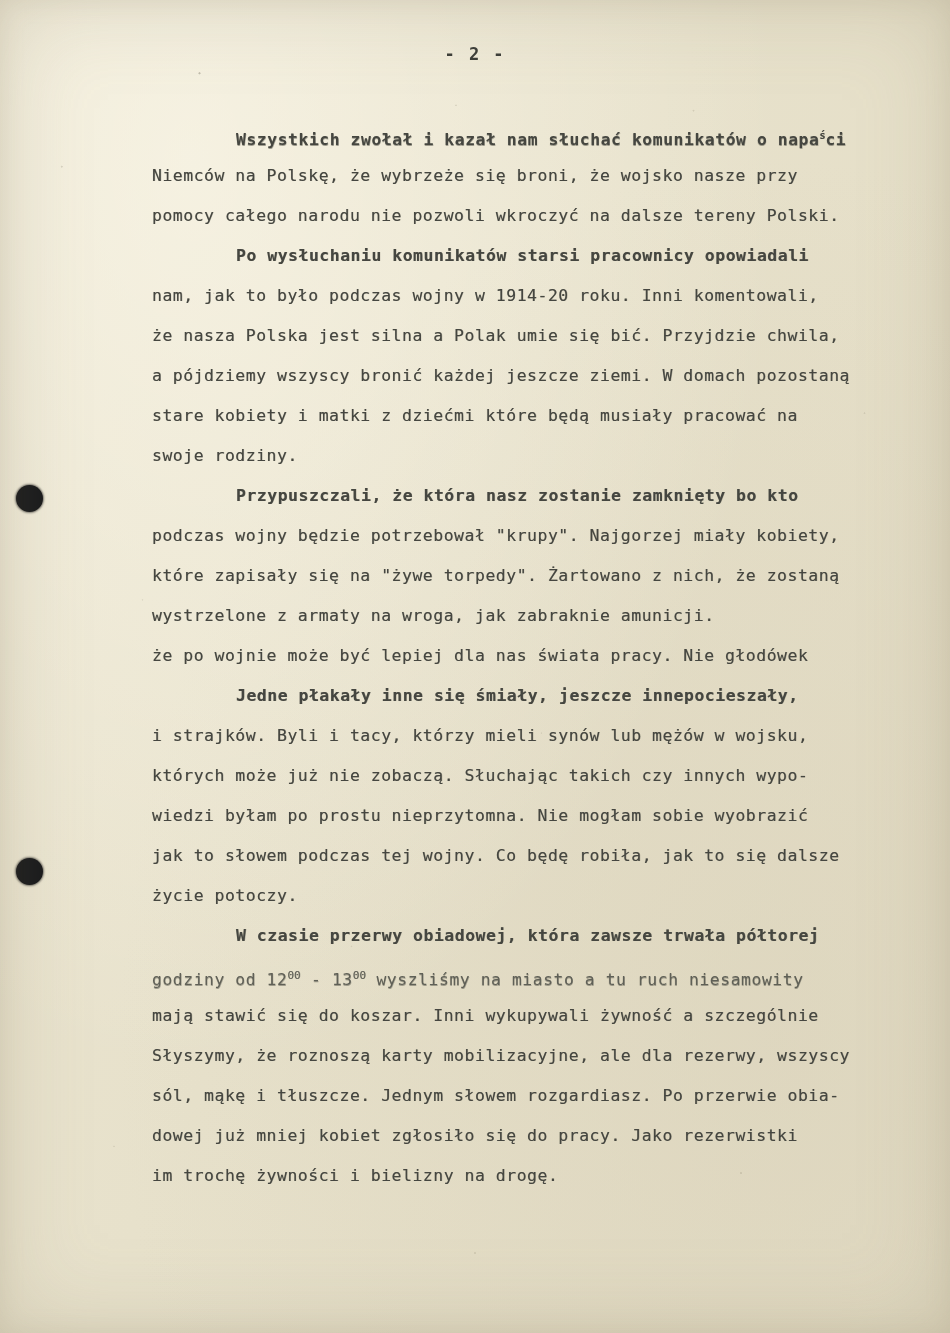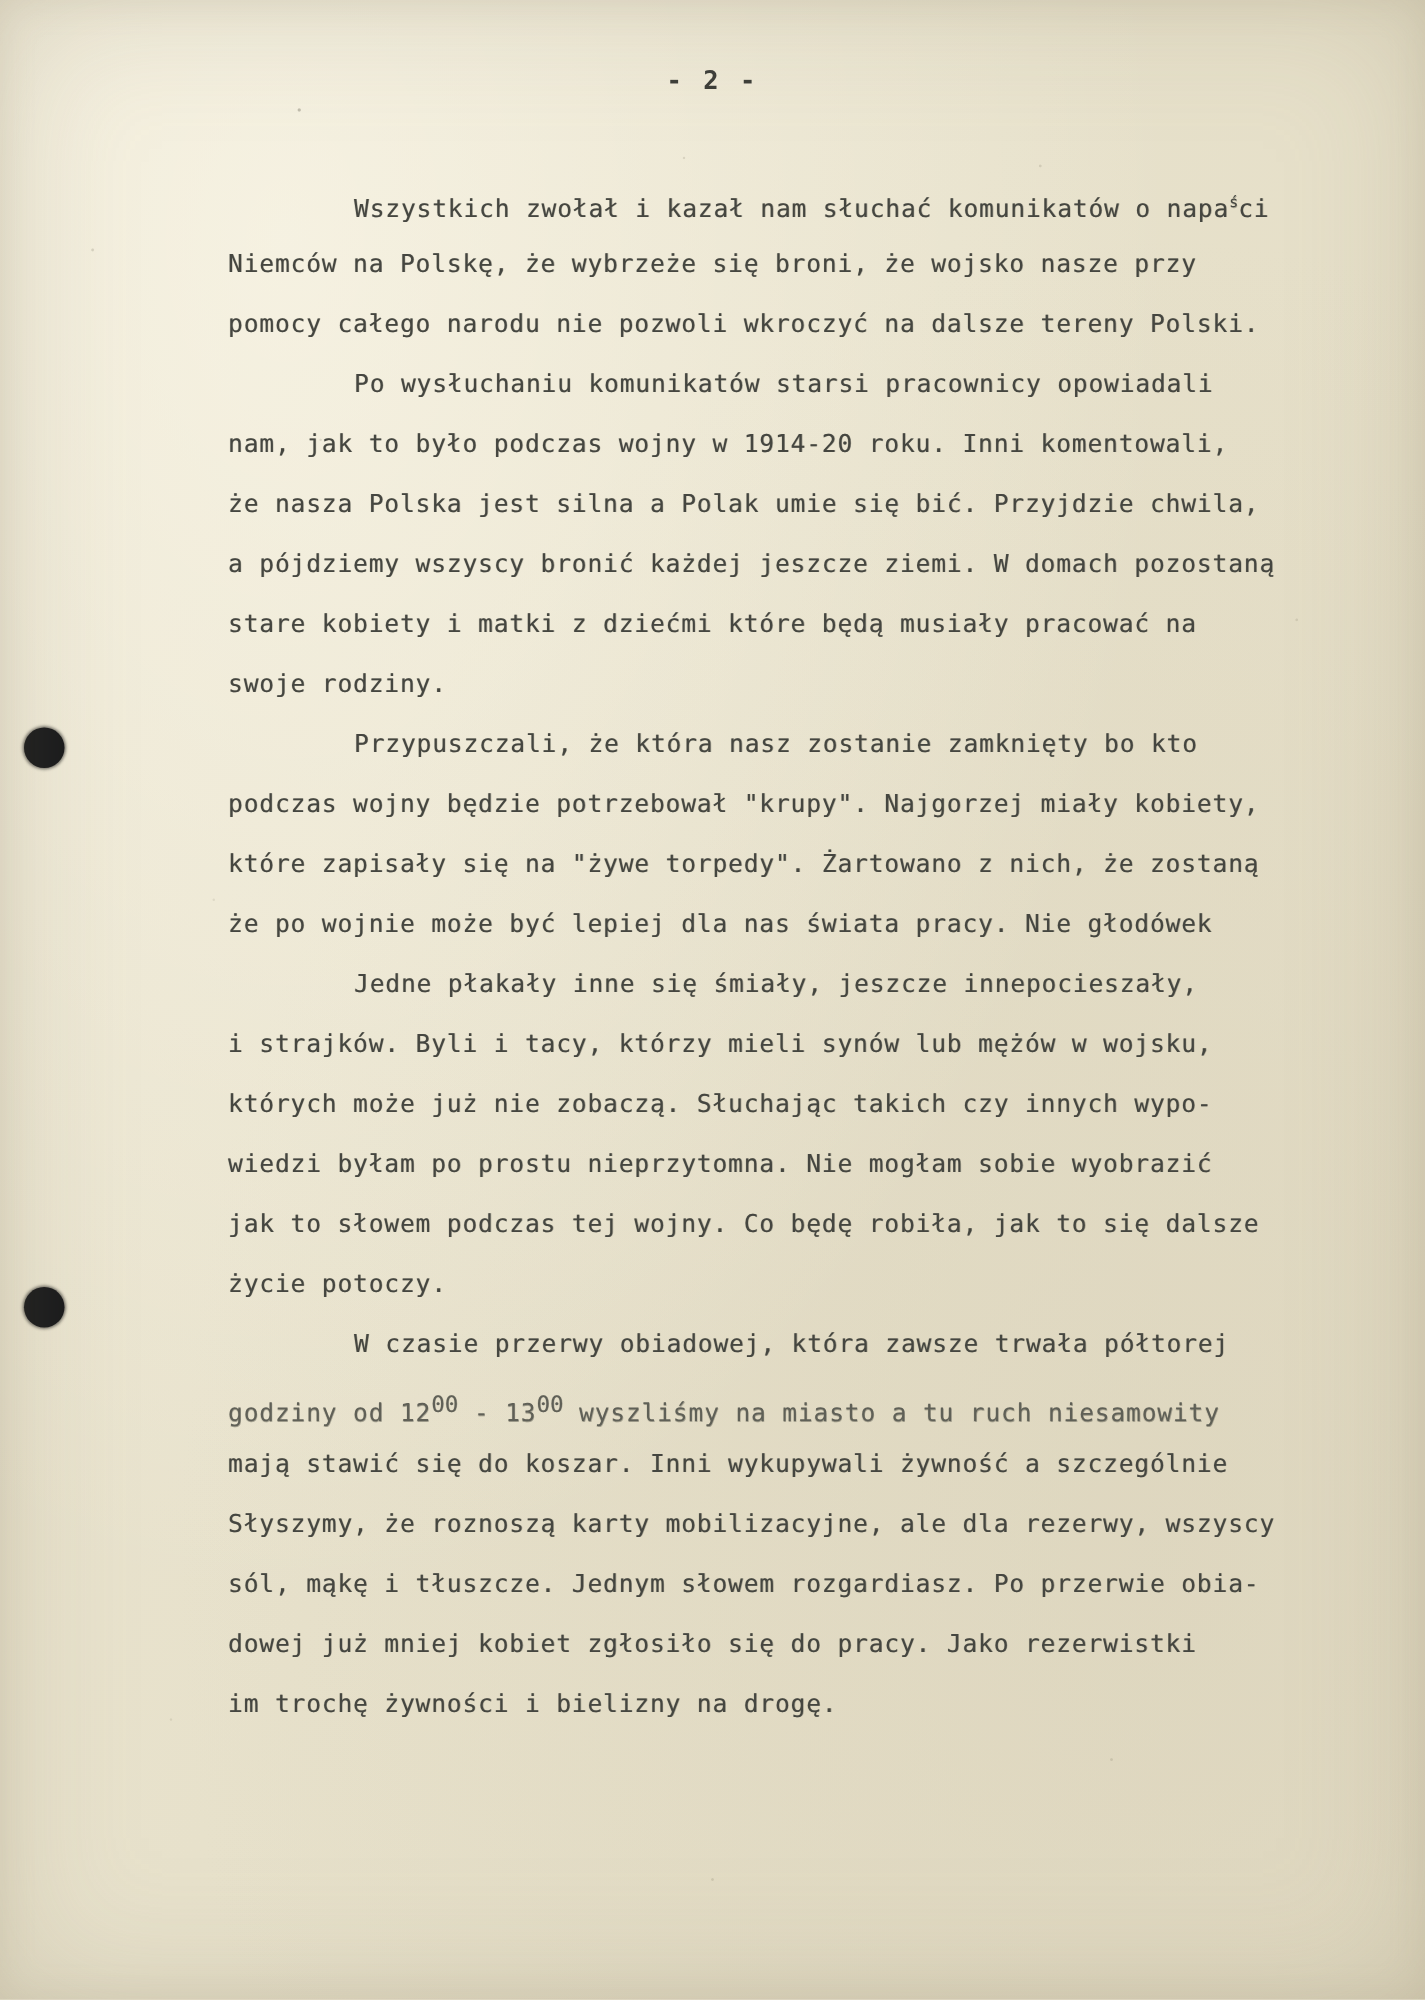--- a/index.html
+++ b/index.html
@@ -83,30 +83,30 @@
   .line {
     height: 40px;
     line-height: 40px;
     font-size: 16.4px;
     letter-spacing: 0.55px;
     white-space: pre;
     color: #454640;
     text-shadow: 0.4px 0.35px 0 rgba(70,70,62,0.38),
                  -0.3px 0.2px 0 rgba(90,88,75,0.2);
   }
-  .line.indent { text-indent: 84px; }
+  .line.indent { text-indent: 84px; font-weight: bold; }
   .line.faint  { color: #56574f; opacity: 0.93; }
 
   sup.ins {
     font-size: 10px;
     vertical-align: super;
     letter-spacing: 0;
   }
   sup.time {
-    font-size: 15px;
+    font-size: 11px;
     vertical-align: super;
     letter-spacing: 0;
     text-align: center;
   }
 </style>
 </head>
 <body>
 
 <div class="page">
 
@@ -126,20 +126,21 @@
     <div class="line indent">Po wysłuchaniu komunikatów starsi pracownicy opowiadali</div>
     <div class="line">nam, jak to było podczas wojny w 1914-20 roku. Inni komentowali,</div>
     <div class="line">że nasza Polska jest silna a Polak umie się bić. Przyjdzie chwila,</div>
     <div class="line">a pójdziemy wszyscy bronić każdej jeszcze ziemi. W domach pozostaną</div>
     <div class="line">stare kobiety i matki z dziećmi które będą musiały pracować na</div>
     <div class="line">swoje rodziny.</div>
 
     <div class="line indent">Przypuszczali, że która nasz zostanie zamknięty bo kto</div>
     <div class="line">podczas wojny będzie potrzebował "krupy". Najgorzej miały kobiety,</div>
     <div class="line">które zapisały się na "żywe torpedy". Żartowano z nich, że zostaną</div>
+    <div class="line">wystrzelone z armaty na wroga, jak zabraknie amunicji.</div>
 
     <div class="line">że po wojnie może być lepiej dla nas świata pracy. Nie głodówek</div>
     <div class="line indent">Jedne płakały inne się śmiały, jeszcze innepocieszały,</div>
     <div class="line">i strajków. Byli i tacy, którzy mieli synów lub mężów w wojsku,</div>
     <div class="line">których może już nie zobaczą. Słuchając takich czy innych wypo-</div>
     <div class="line">wiedzi byłam po prostu nieprzytomna. Nie mogłam sobie wyobrazić</div>
     <div class="line">jak to słowem podczas tej wojny. Co będę robiła, jak to się dalsze</div>
     <div class="line">życie potoczy.</div>
 
     <div class="line indent">W czasie przerwy obiadowej, która zawsze trwała półtorej</div>

